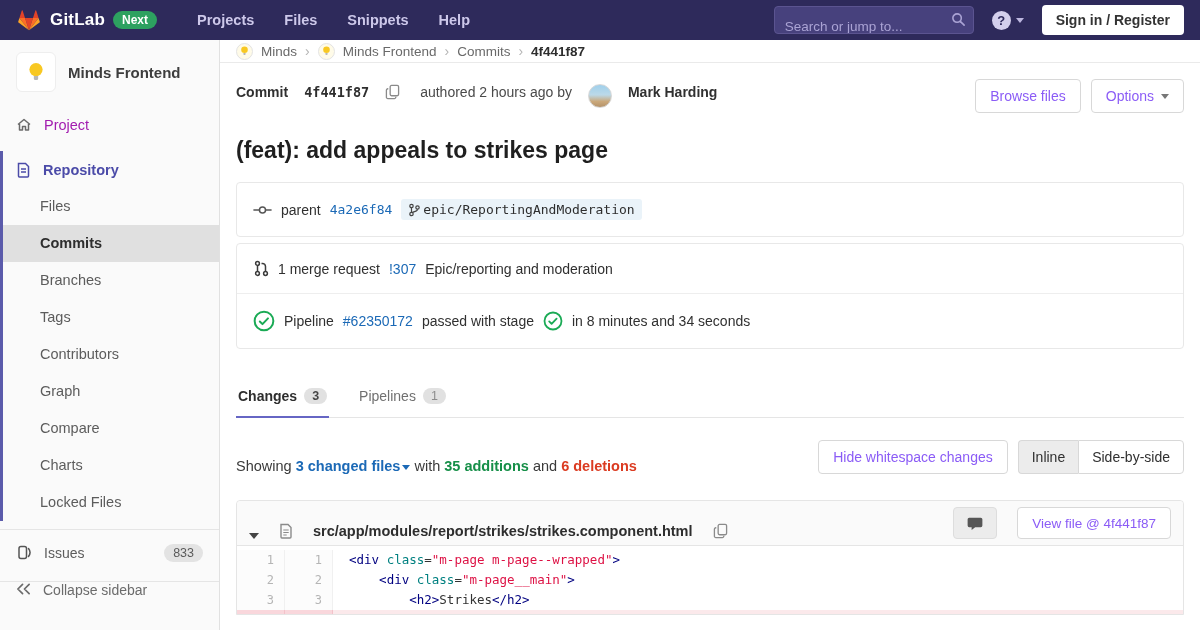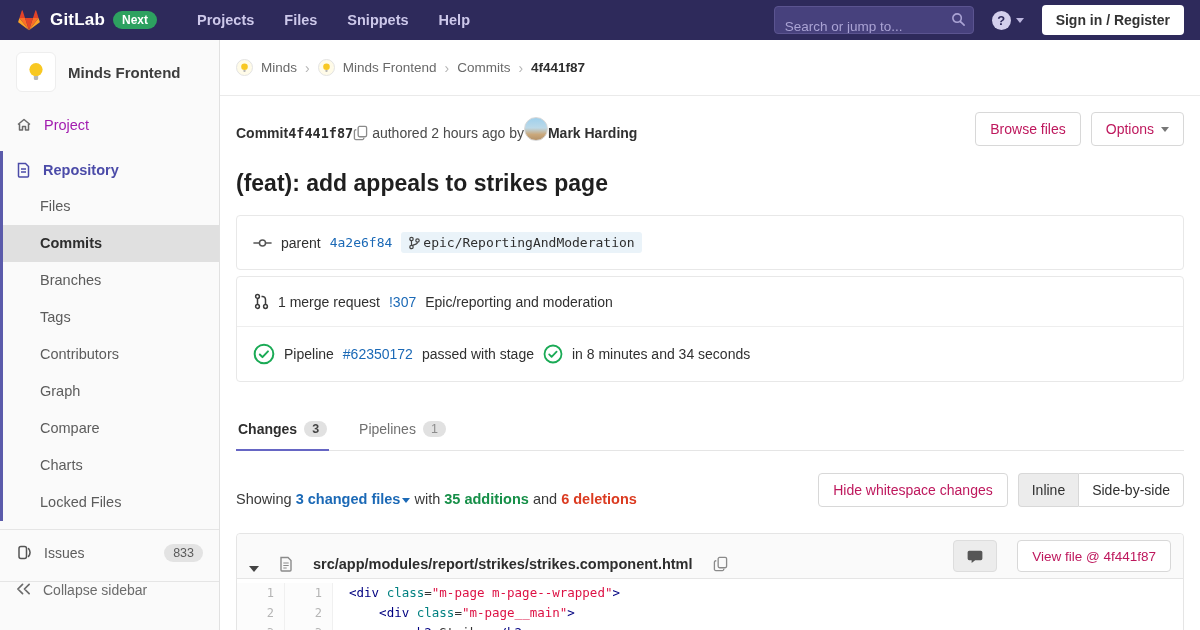--- a/index.html
+++ b/index.html
@@ -40,36 +40,36 @@
   .sb-sub{display:block;height:37px;line-height:37px;padding-left:37px;color:#5c5c5c;font-size:14.5px;cursor:pointer}
   .sb-sub.active{background:#e0e0e0;color:#2e2e2e;font-weight:700}
   .sb-divider{border-top:1px solid #e5e5e5;margin-top:8px}
   .issues-row{display:flex;align-items:center;gap:12px;height:45px;padding:0 16px;color:#5c5c5c;cursor:pointer}
   .issues-label{flex:1}
   .count-badge{background:#e3e3e3;color:#5a5a5a;border-radius:10px;font-size:12.5px;padding:2px 9px}
   .sb-bottom{margin-top:auto;border-top:1px solid #e5e5e5}
   .collapse-row{display:flex;align-items:flex-start;gap:12px;height:48px;padding:0 16px;color:#6b6b6b;cursor:pointer}
 
   
-  .breadcrumb-bar{height:56px;border-bottom:1px solid #eaeaea;display:flex;align-items:center;padding:0 16px;gap:8px;font-size:13.5px;color:#696969}
+  .breadcrumb-bar{height:23px;border-bottom:1px solid #eaeaea;display:flex;align-items:center;padding:0 16px;gap:8px;font-size:13.5px;color:#696969}
   .bc-avatar{width:17px;height:17px;border-radius:50%;border:1px solid #e3e3e3;background:#fffbe8;display:flex;align-items:center;justify-content:center}
   .bc-link{color:#696969;cursor:pointer}
   .bc-sep{color:#b5b5b5;font-size:14px}
   .bc-current{color:#2e2e2e;font-weight:700}
 
   
   .content{padding:0 16px;flex:1;overflow:hidden}
   .commit-header{display:flex;align-items:center;margin-top:16px}
-  .ch-left{display:flex;align-items:flex-end;gap:0;flex:1}
+  .ch-left{display:flex;align-items:flex-start;gap:16px;flex:1}
   .ch-label{font-weight:700}
   .ch-sha{font-size:13.5px;font-weight:700;color:#2e2e2e}
   .authored{color:#4a4a4a;margin-left:4px}
   .user-avatar{width:24px;height:24px;border-radius:50%;background:linear-gradient(180deg,#9fd0ec 0%,#bcd9e8 45%,#caa87b 75%,#b5936a 100%);border:1px solid #d8d8d8}
   .author-name{font-weight:700}
-  .btn{height:34px;background:#fff;border:1px solid #d8d8d8;border-radius:4px;font-size:14px;color:#be185d;padding:0 14px;cursor:pointer;display:inline-flex;align-items:center;gap:7px;font-family:"Liberation Sans",sans-serif}
+  .btn{height:34px;background:#fff;border:1px solid #d8d8d8;border-radius:4px;font-size:14px;color:#8b5cf6;padding:0 14px;cursor:pointer;display:inline-flex;align-items:center;gap:7px;font-family:"Liberation Sans",sans-serif}
   .btn .caret{width:0;height:0;border-left:4px solid transparent;border-right:4px solid transparent;border-top:5px solid #777}
   .ch-right{display:flex;gap:10px}
 
   .commit-title{font-size:23px;font-weight:700;color:#1f1f1f;margin:24px 0 18px}
 
   .info-box{border:1px solid #e8e8e8;border-radius:4px}
   .info-row{display:flex;align-items:center;gap:9px;padding:16px;font-size:14px;color:#303030}
   .info-row + .info-row{border-top:1px solid #eee}
   .box-gap{margin-top:6px}
   .link{color:#1b69b6;cursor:pointer;text-decoration:none}

